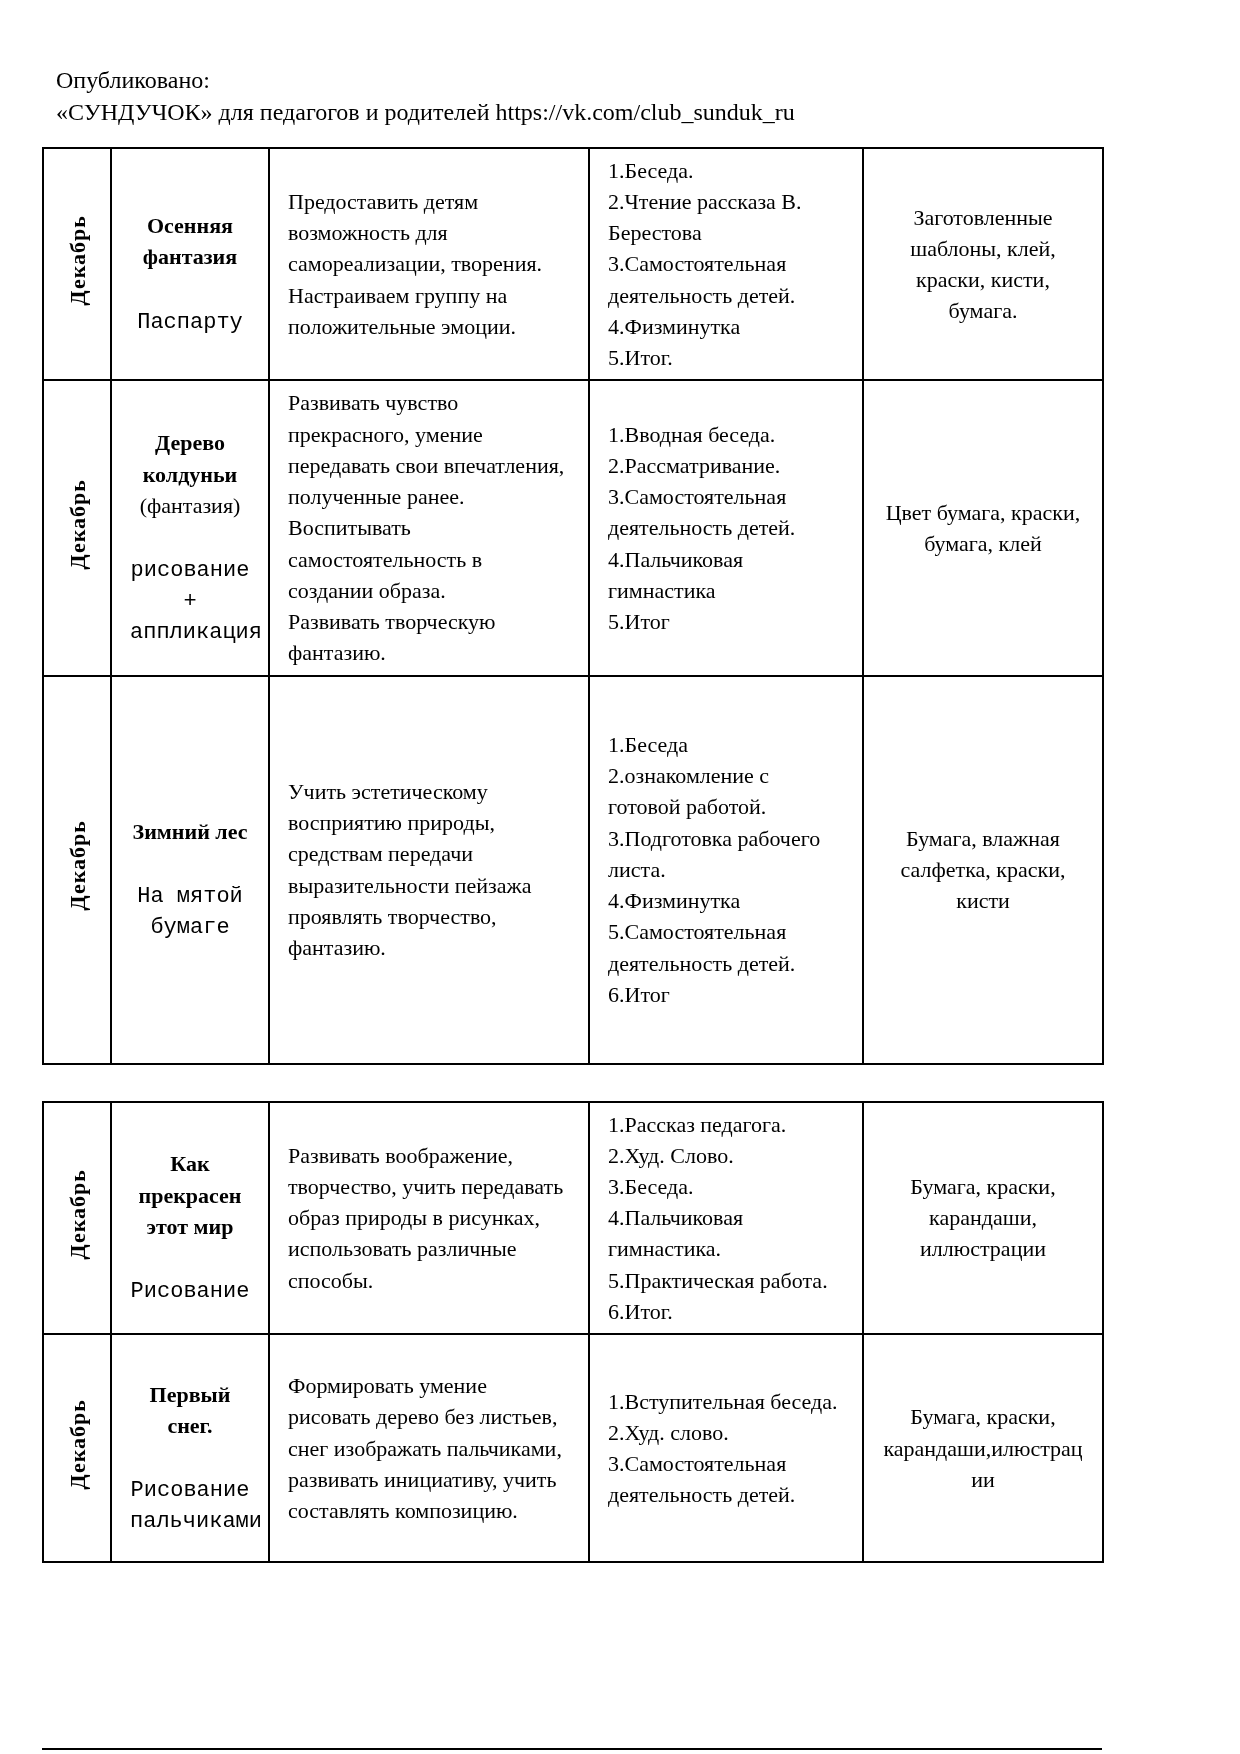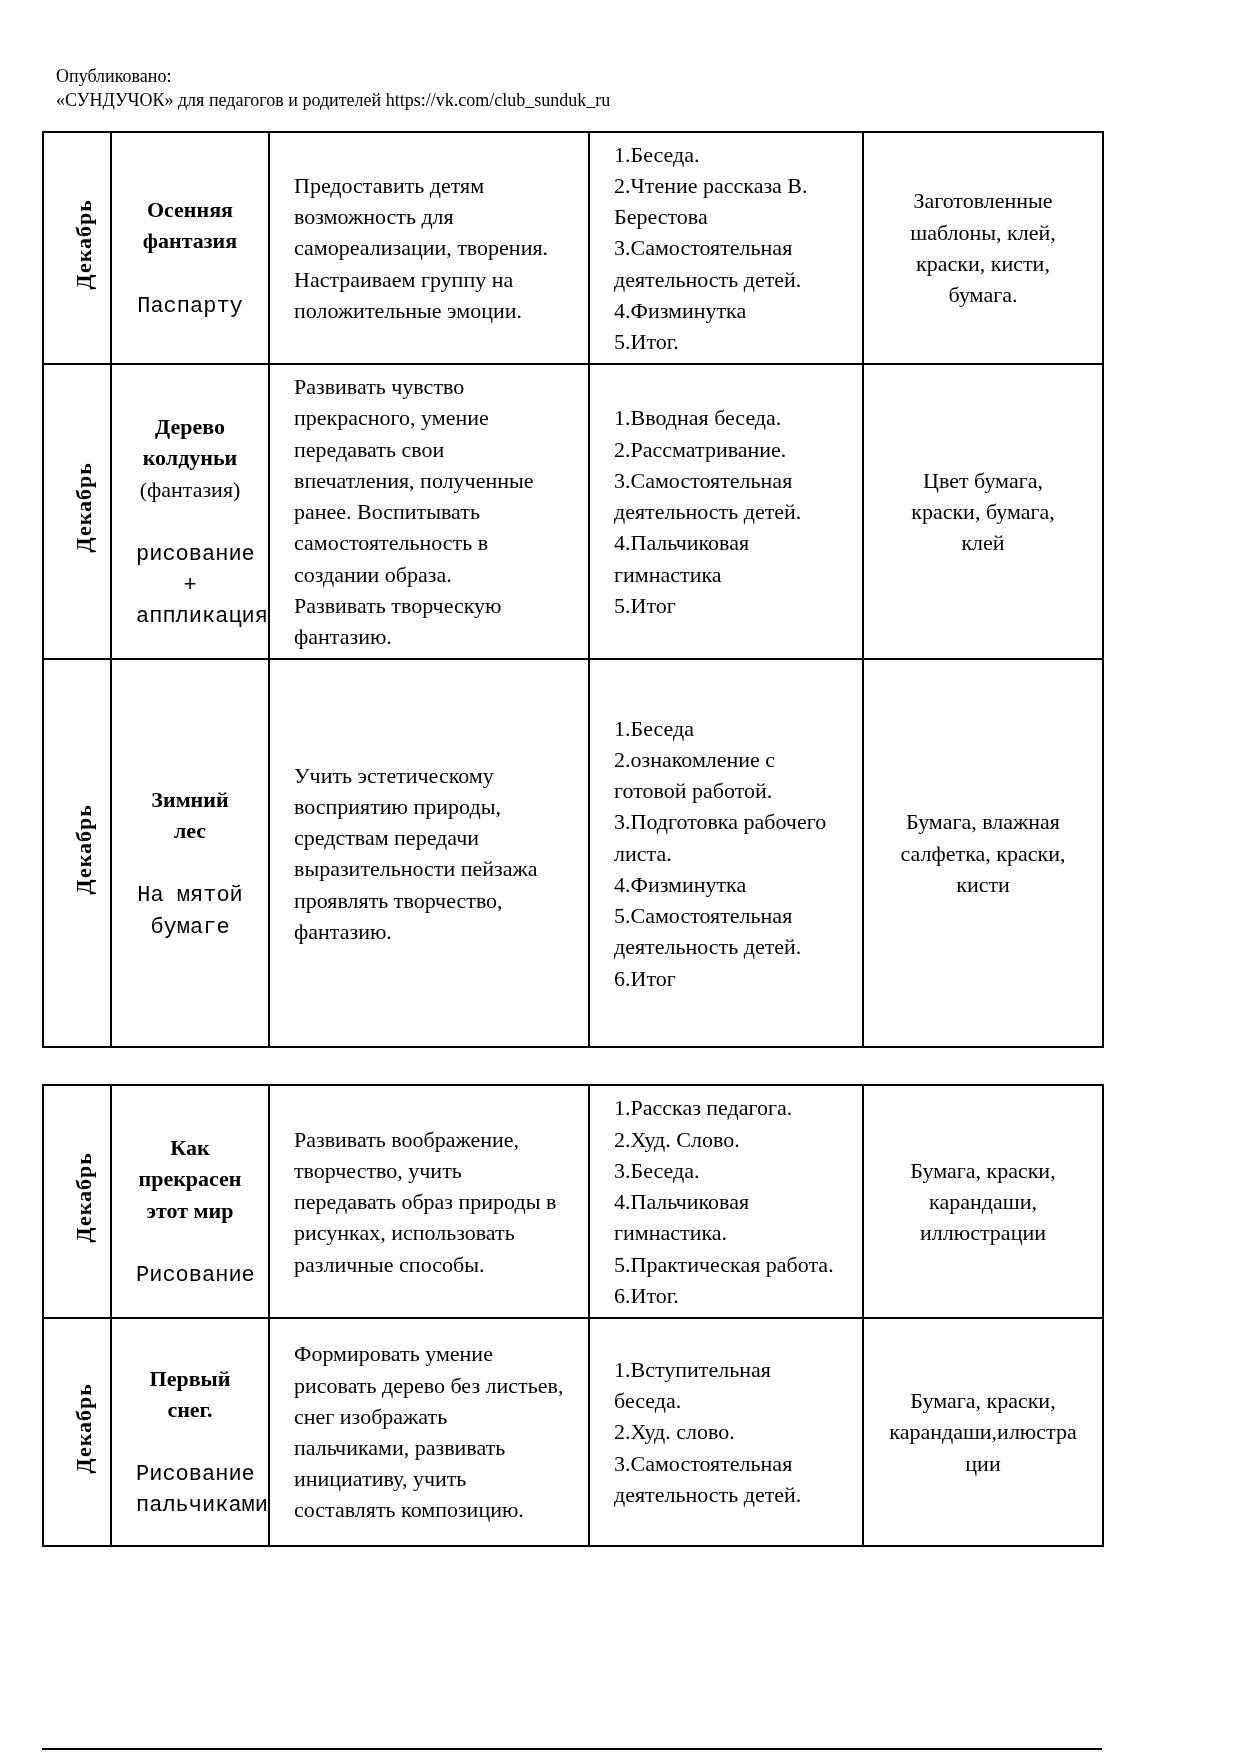--- a/index.html
+++ b/index.html
@@ -8,34 +8,34 @@
     position: relative;
     width: 1240px;
     height: 1754px;
     background: #ffffff;
     color: #000000;
     font-family: "Liberation Serif", serif;
     overflow: hidden;
   }
   .header {
     padding: 64px 40px 0 56px;
-    font-size: 18px;
+    font-size: 24px;
     line-height: 1.35;
   }
   table.plan {
     border-collapse: collapse;
     table-layout: fixed;
     width: 1060px;
     margin-left: 42px;
   }
   table.plan td {
     border: 2px solid #000000;
     font-size: 22px;
     line-height: 1.42;
-    padding: 6px 24px;
+    padding: 6px 18px;
     vertical-align: middle;
   }
   .t1 { margin-top: 18px; }
   .t2 { margin-top: 36px; }
   col.c-month { width: 68px; }
   col.c-theme { width: 158px; }
   col.c-goal  { width: 320px; }
   col.c-steps { width: 274px; }
   col.c-mat   { width: 240px; }
   td.month {

